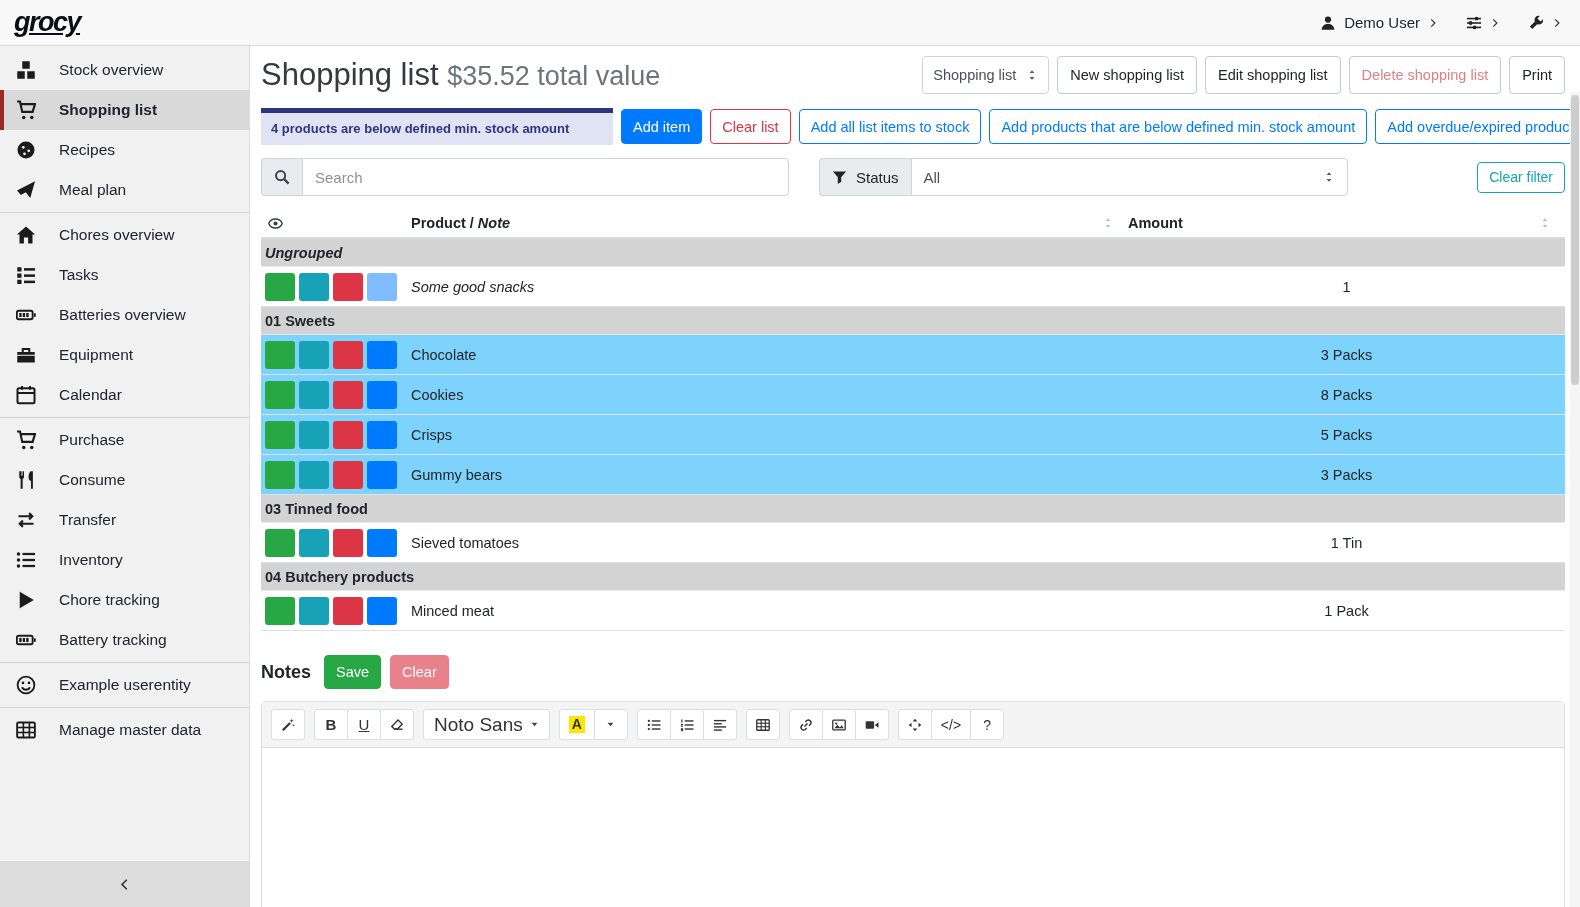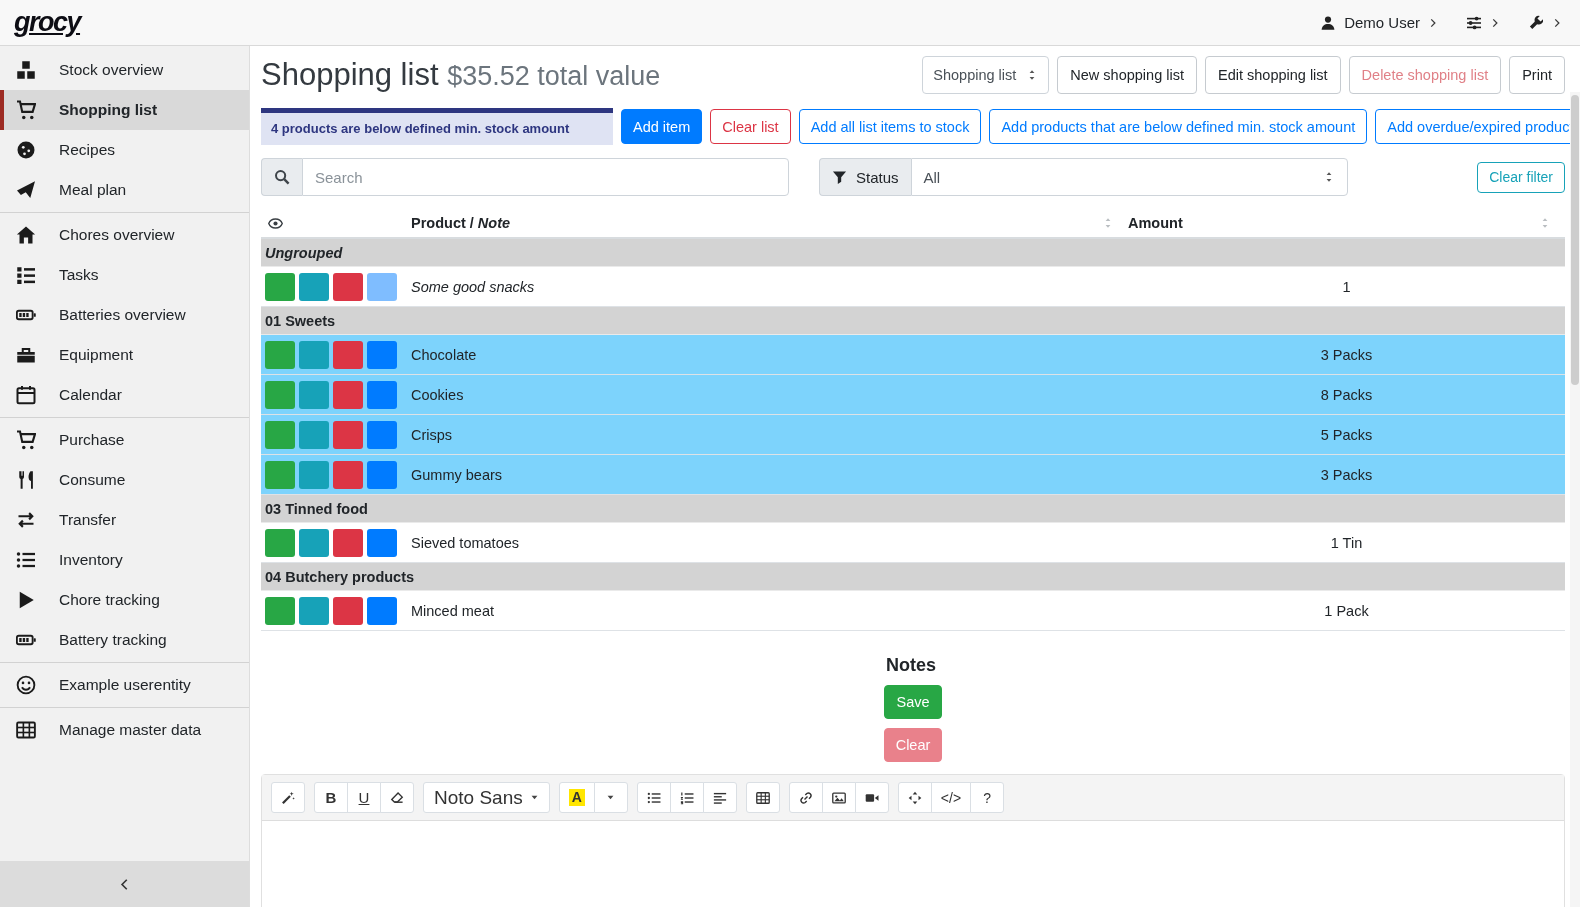--- a/index.html
+++ b/index.html
@@ -142,21 +142,21 @@
   .abtn.green { background:#28a745; }
   .abtn.teal  { background:#17a2b8; }
   .abtn.red   { background:#dc3545; }
   .abtn.blue  { background:#007bff; }
   .abtn.blue.muted { opacity:.5; }
   .product-cell { font-size:14.5px; color:#212529; }
   .product-cell.it { font-style:italic; }
   .amount-cell { font-size:14.5px; }
 
   
-  .notes-head { margin-top:24px; display:flex; align-items:center; gap:9px;flex-direction:column; }
+  .notes-head { margin-top:24px; display:flex; align-items:center; gap:9px; }
   .notes-title { font-size:18px; font-weight:bold; margin:0 4px 0 0; color:#212529; }
   .editor { margin-top:12px; border:1px solid #e0e0e0; border-radius:4px 4px 0 0; }
   .editor-toolbar {
     background:#f4f4f4; padding:7px 9px; display:flex; gap:9px;
     border-bottom:1px solid #ddd; align-items:center;
   }
   .tb-btn-group { display:flex; }
   .tb-btn {
     min-width:34px; height:31px; background:#fff; border:1px solid #dadfe4;
     display:inline-flex; align-items:center; justify-content:center; gap:7px;

